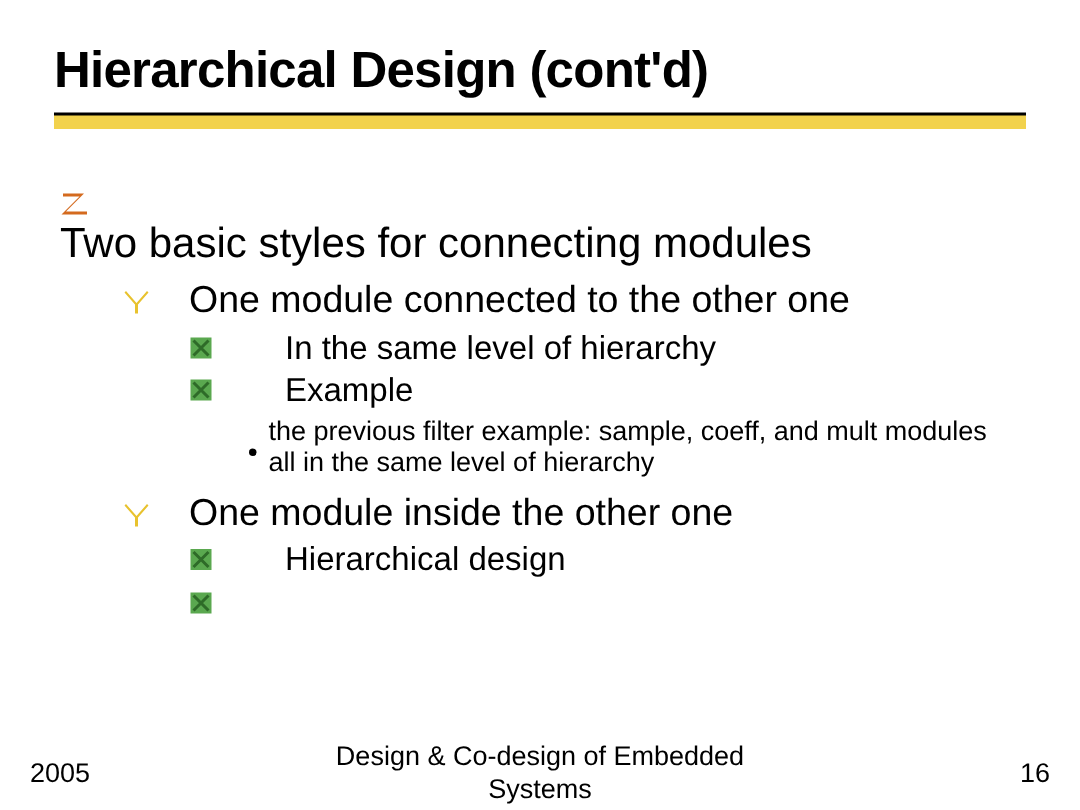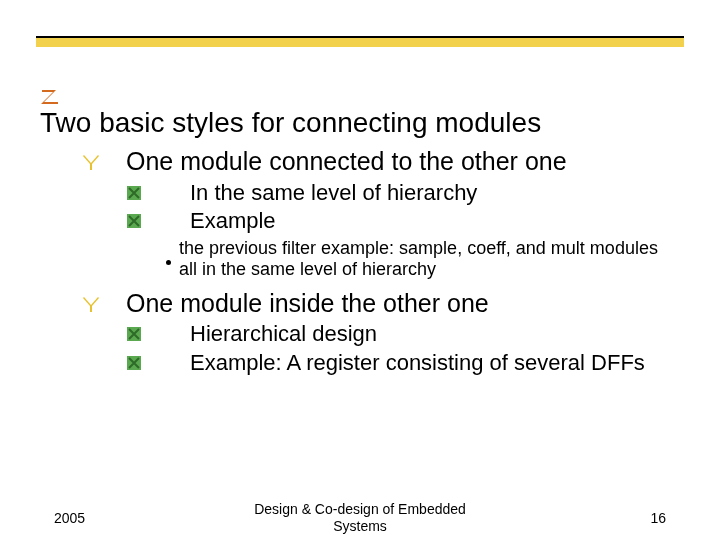--- a/index.html
+++ b/index.html
@@ -14,29 +14,30 @@
   .lvl1 .text { font-size: 28px; line-height: 1.15; }
   .lvl2 { display: flex; align-items: flex-start; margin: 6px 0 4px 46px; gap: 20px; }
   .lvl2 .bullet { flex: 0 0 auto; margin-right: 6px; margin-top: 6px; }
   .lvl2 .text { font-size: 25px; line-height: 1.15; }
   .lvl3 { display: flex; align-items: flex-start; margin: 3px 0 3px 90px; }
   .lvl3 .bullet { flex: 0 0 auto; margin-right: 6px; margin-top: 5px; }
   .lvl3 .text { font-size: 22px; line-height: 1.15; margin-left: 42px; }
   .lvl4 { display: flex; align-items: center; margin: 4px 0 8px 130px; }
   .lvl4 .bullet { flex: 0 0 auto; margin-right: 8px; margin-top: 7px; width: 5px; height: 5px; border-radius: 50%; background: #000; }
   .lvl4 .text { font-size: 18px; line-height: 1.2; max-width: 500px; }
-  .footer { position: absolute; left: 0; right: 0; bottom: 14px; display: flex; justify-content: space-between; align-items: center; padding: 0 54px; font-size: 14px; color: #000; }
+  .footer { position: absolute; left: 0; right: 0; bottom: 14px; display: flex; justify-content: space-between; align-items: center; padding: 0 20px; font-size: 18px; color: #000; }
   .footer-center { position: absolute; left: 50%; transform: translateX(-50%); text-align: center; line-height: 1.2; }
   svg { display: block; }
 </style>
 </head>
 <body>
 
 <div class="slide">
 
+  <div class="title">Hierarchical Design (cont'd)</div>
   <div class="underline-wrap">
     <div class="underline-bg"></div>
     <div class="underline-line"></div>
   </div>
 
   <div class="lvl1">
     <span class="bullet">
       <svg width="20" height="20" viewBox="0 0 20 20">
           <path d="M2 3 H16 L4 15 H18 V17 H1 L13 5 H2 Z" fill="#d46a1e"></path>
         </svg>
@@ -97,21 +98,20 @@
     <span class="text">Hierarchical design</span>
   </div>
 
   <div class="lvl3">
     <span class="bullet">
       <svg width="16" height="16" viewBox="0 0 16 16">
           <rect x="1" y="1" width="14" height="14" fill="#5aa84f"></rect>
           <path d="M3 3 L13 13 M13 3 L3 13" stroke="#2e6b28" stroke-width="2"></path>
         </svg>
     </span>
-    <span class="text">Example: A register consisting of several DFFs</span>
   </div>
 
   <div class="footer">
     <span>2005</span>
     <span class="footer-center">
       <span>Design &amp; Co-design of Embedded</span><br>
       <span>Systems</span>
     </span>
     <span>16</span>
   </div>

